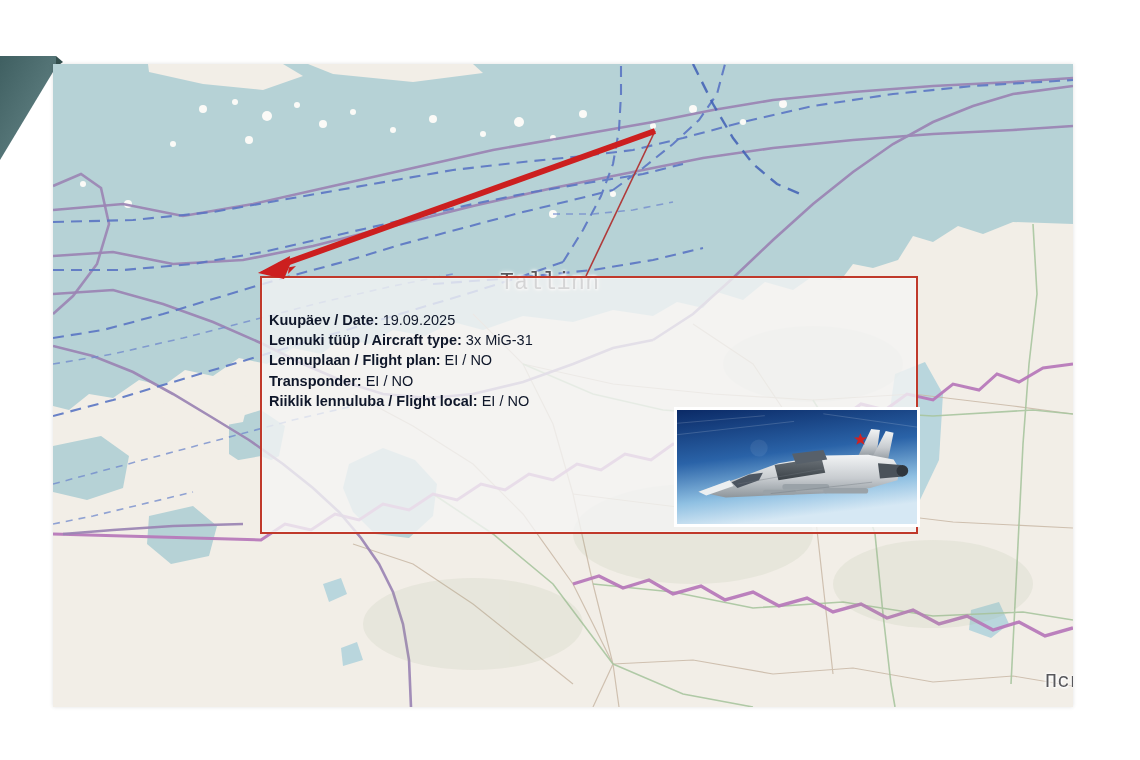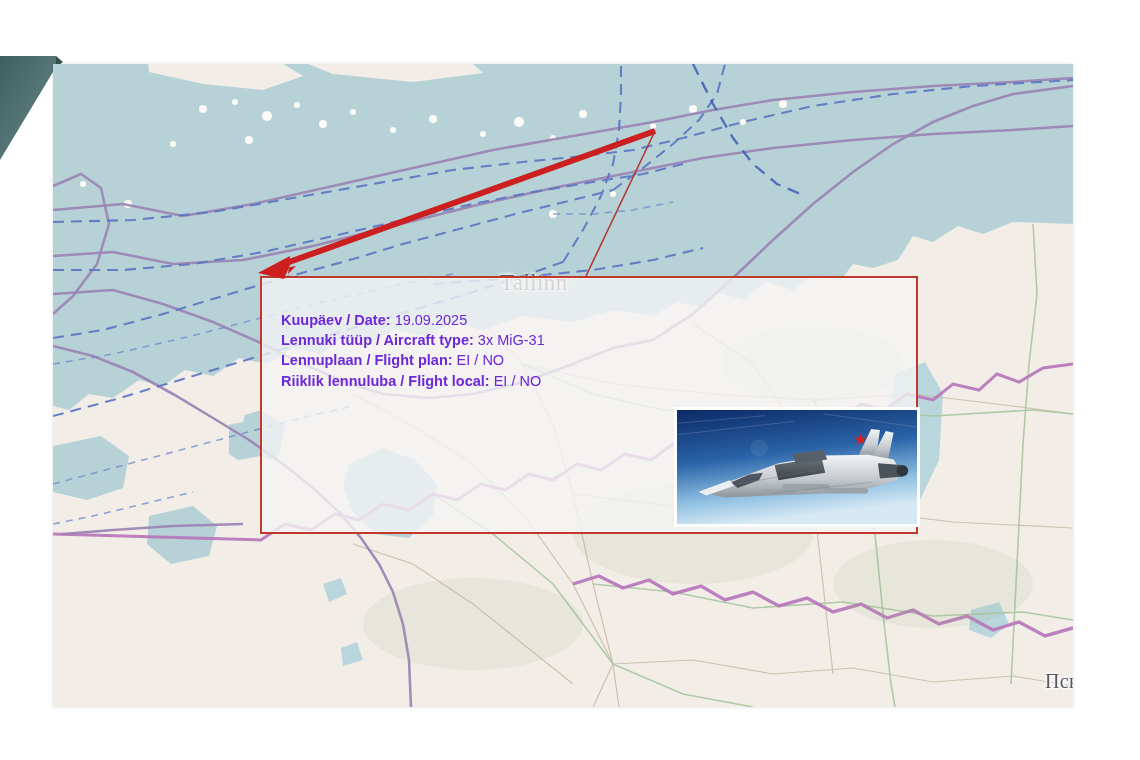--- a/index.html
+++ b/index.html
@@ -23,21 +23,21 @@
     left: 53px; top: 64px; width: 1020px; height: 643px;
     overflow: hidden;
     background: #b6d2d6;
     box-shadow: 0 0 4px rgba(0,0,0,.12);
   }
   .map-svg { position:absolute; left:0; top:0; width:100%; height:100%; display:block; }
 
   .map-label {
     position: absolute;
     color: #58585c;
-    font-family: Liberation Serif, serif;
+    font-family: Liberation Mono, monospace;
     font-weight: 400;
     text-shadow: 0 0 3px #fff, 0 0 3px #fff, 0 0 5px #fff, 1px 1px 2px #fff;
     white-space: nowrap;
   }
   .lbl-tallinn { left: 447px; top: 206px; font-size: 23px; letter-spacing: .4px; }
   .lbl-pskov   { left: 992px; top: 606px; font-size: 20px; letter-spacing: .4px; }
 
   
   .overlay-svg {
     position: absolute; left: 0; top: 0; width: 1140px; height: 760px;
@@ -53,23 +53,22 @@
     box-shadow: inset 0 0 0 1px rgba(255,255,255,.35);
   }
   .info-list {
     position: absolute; left: 7px; top: 32px;
     list-style: none;
   }
   .info-list li {
     font-family: "Liberation Sans", sans-serif;
     font-size: 14.5px;
     line-height: 20.2px;
-    color: #6d28d9;
+    color: #0f172a;
     white-space: nowrap;
-    margin-left: 12px;
   }
   .info-list li .k { font-weight: bold; }
   .info-list li .v { font-weight: normal; }
 
   
   .jet-photo {
     position: absolute;
     left: 412px; top: 129px; width: 246px; height: 120px;
     border: 3px solid #ffffff;
     overflow: hidden;
@@ -221,20 +220,21 @@
     </svg>
 
     <div class="map-label lbl-tallinn">Tallinn</div>
     <div class="map-label lbl-pskov">Псков</div>
 
     <div class="info-box" style="left:207px; top:212px;">
       <ul class="info-list">
         <li><span class="k">Kuupäev / Date:</span> <span class="v">19.09.2025</span></li>
         <li><span class="k">Lennuki tüüp / Aircraft type:</span> <span class="v">3x MiG-31</span></li>
         <li><span class="k">Lennuplaan / Flight plan:</span> <span class="v">EI / NO</span></li>
+        <li><span class="k">Transponder:</span> <span class="v">EI / NO</span></li>
         <li><span class="k">Riiklik lennuluba / Flight local:</span> <span class="v">EI / NO</span></li>
       </ul>
 
       <div class="jet-photo">
         <svg class="jet-svg" viewBox="0 0 246 120" preserveAspectRatio="none">
           <defs>
             <linearGradient id="sky" x1="0" y1="0" x2="0.25" y2="1">
               <stop offset="0" stop-color="#0b2a66"></stop>
               <stop offset="0.45" stop-color="#2a63a8"></stop>
               <stop offset="0.78" stop-color="#8fc0e2"></stop>

